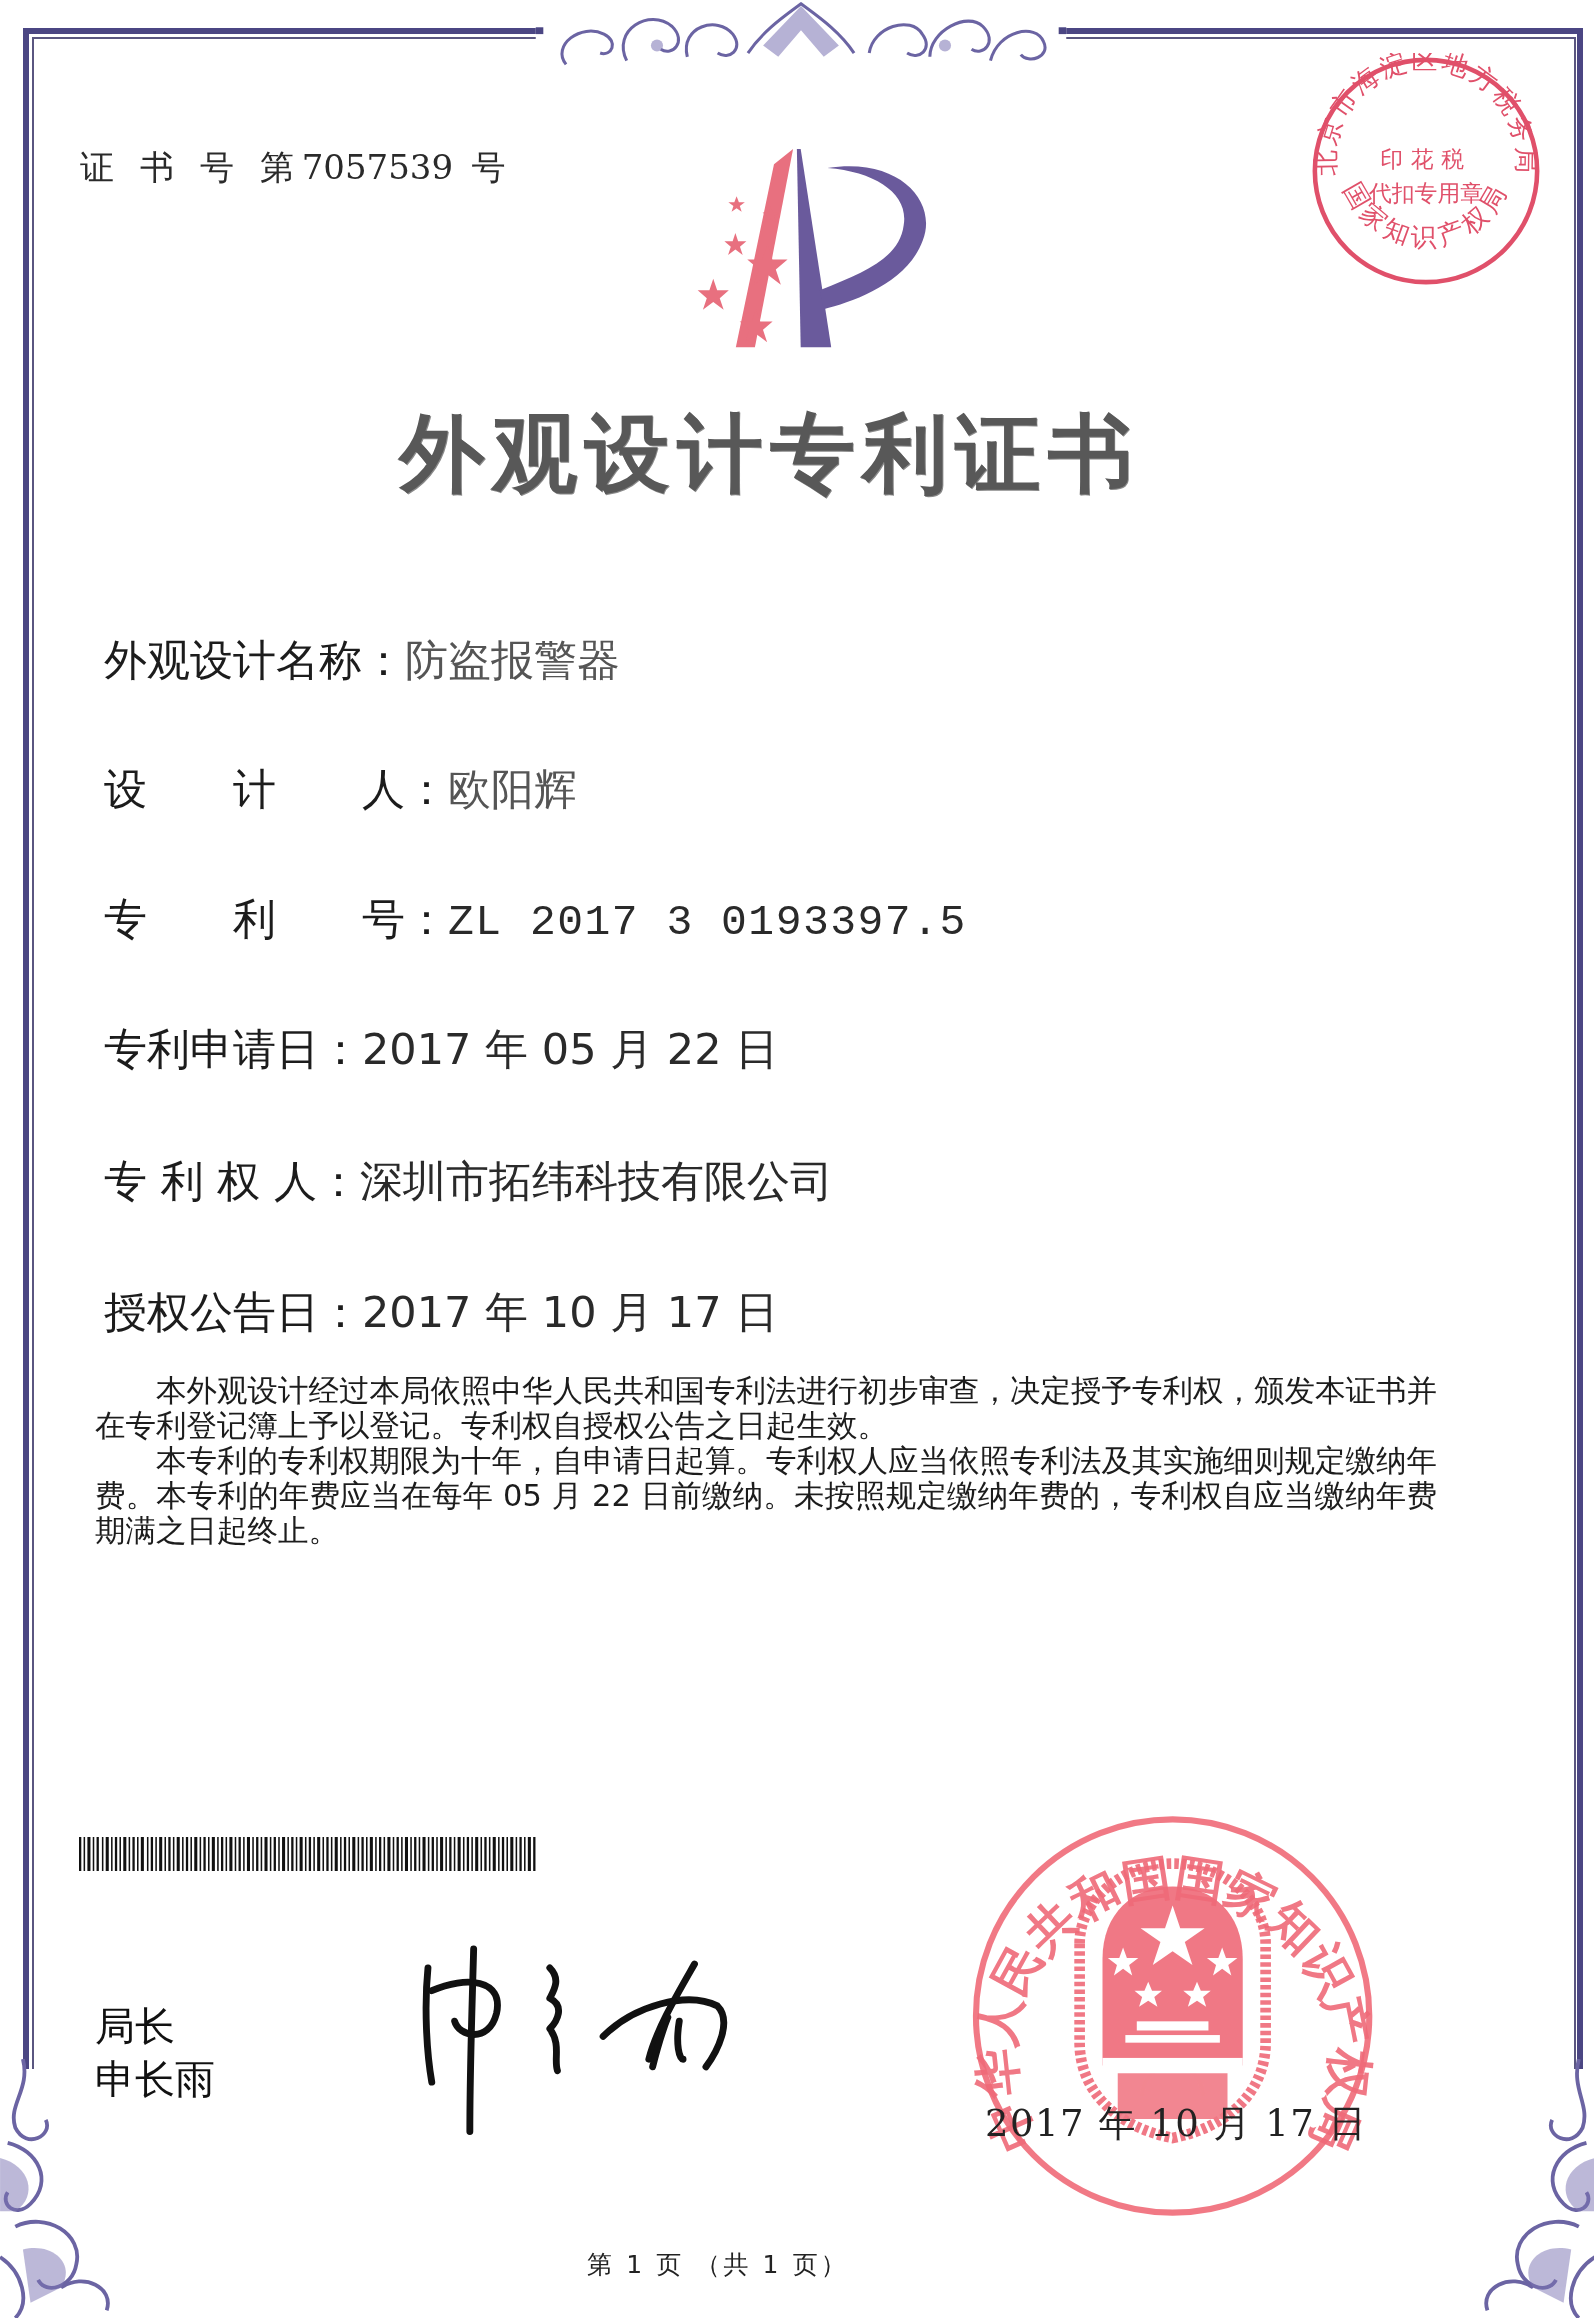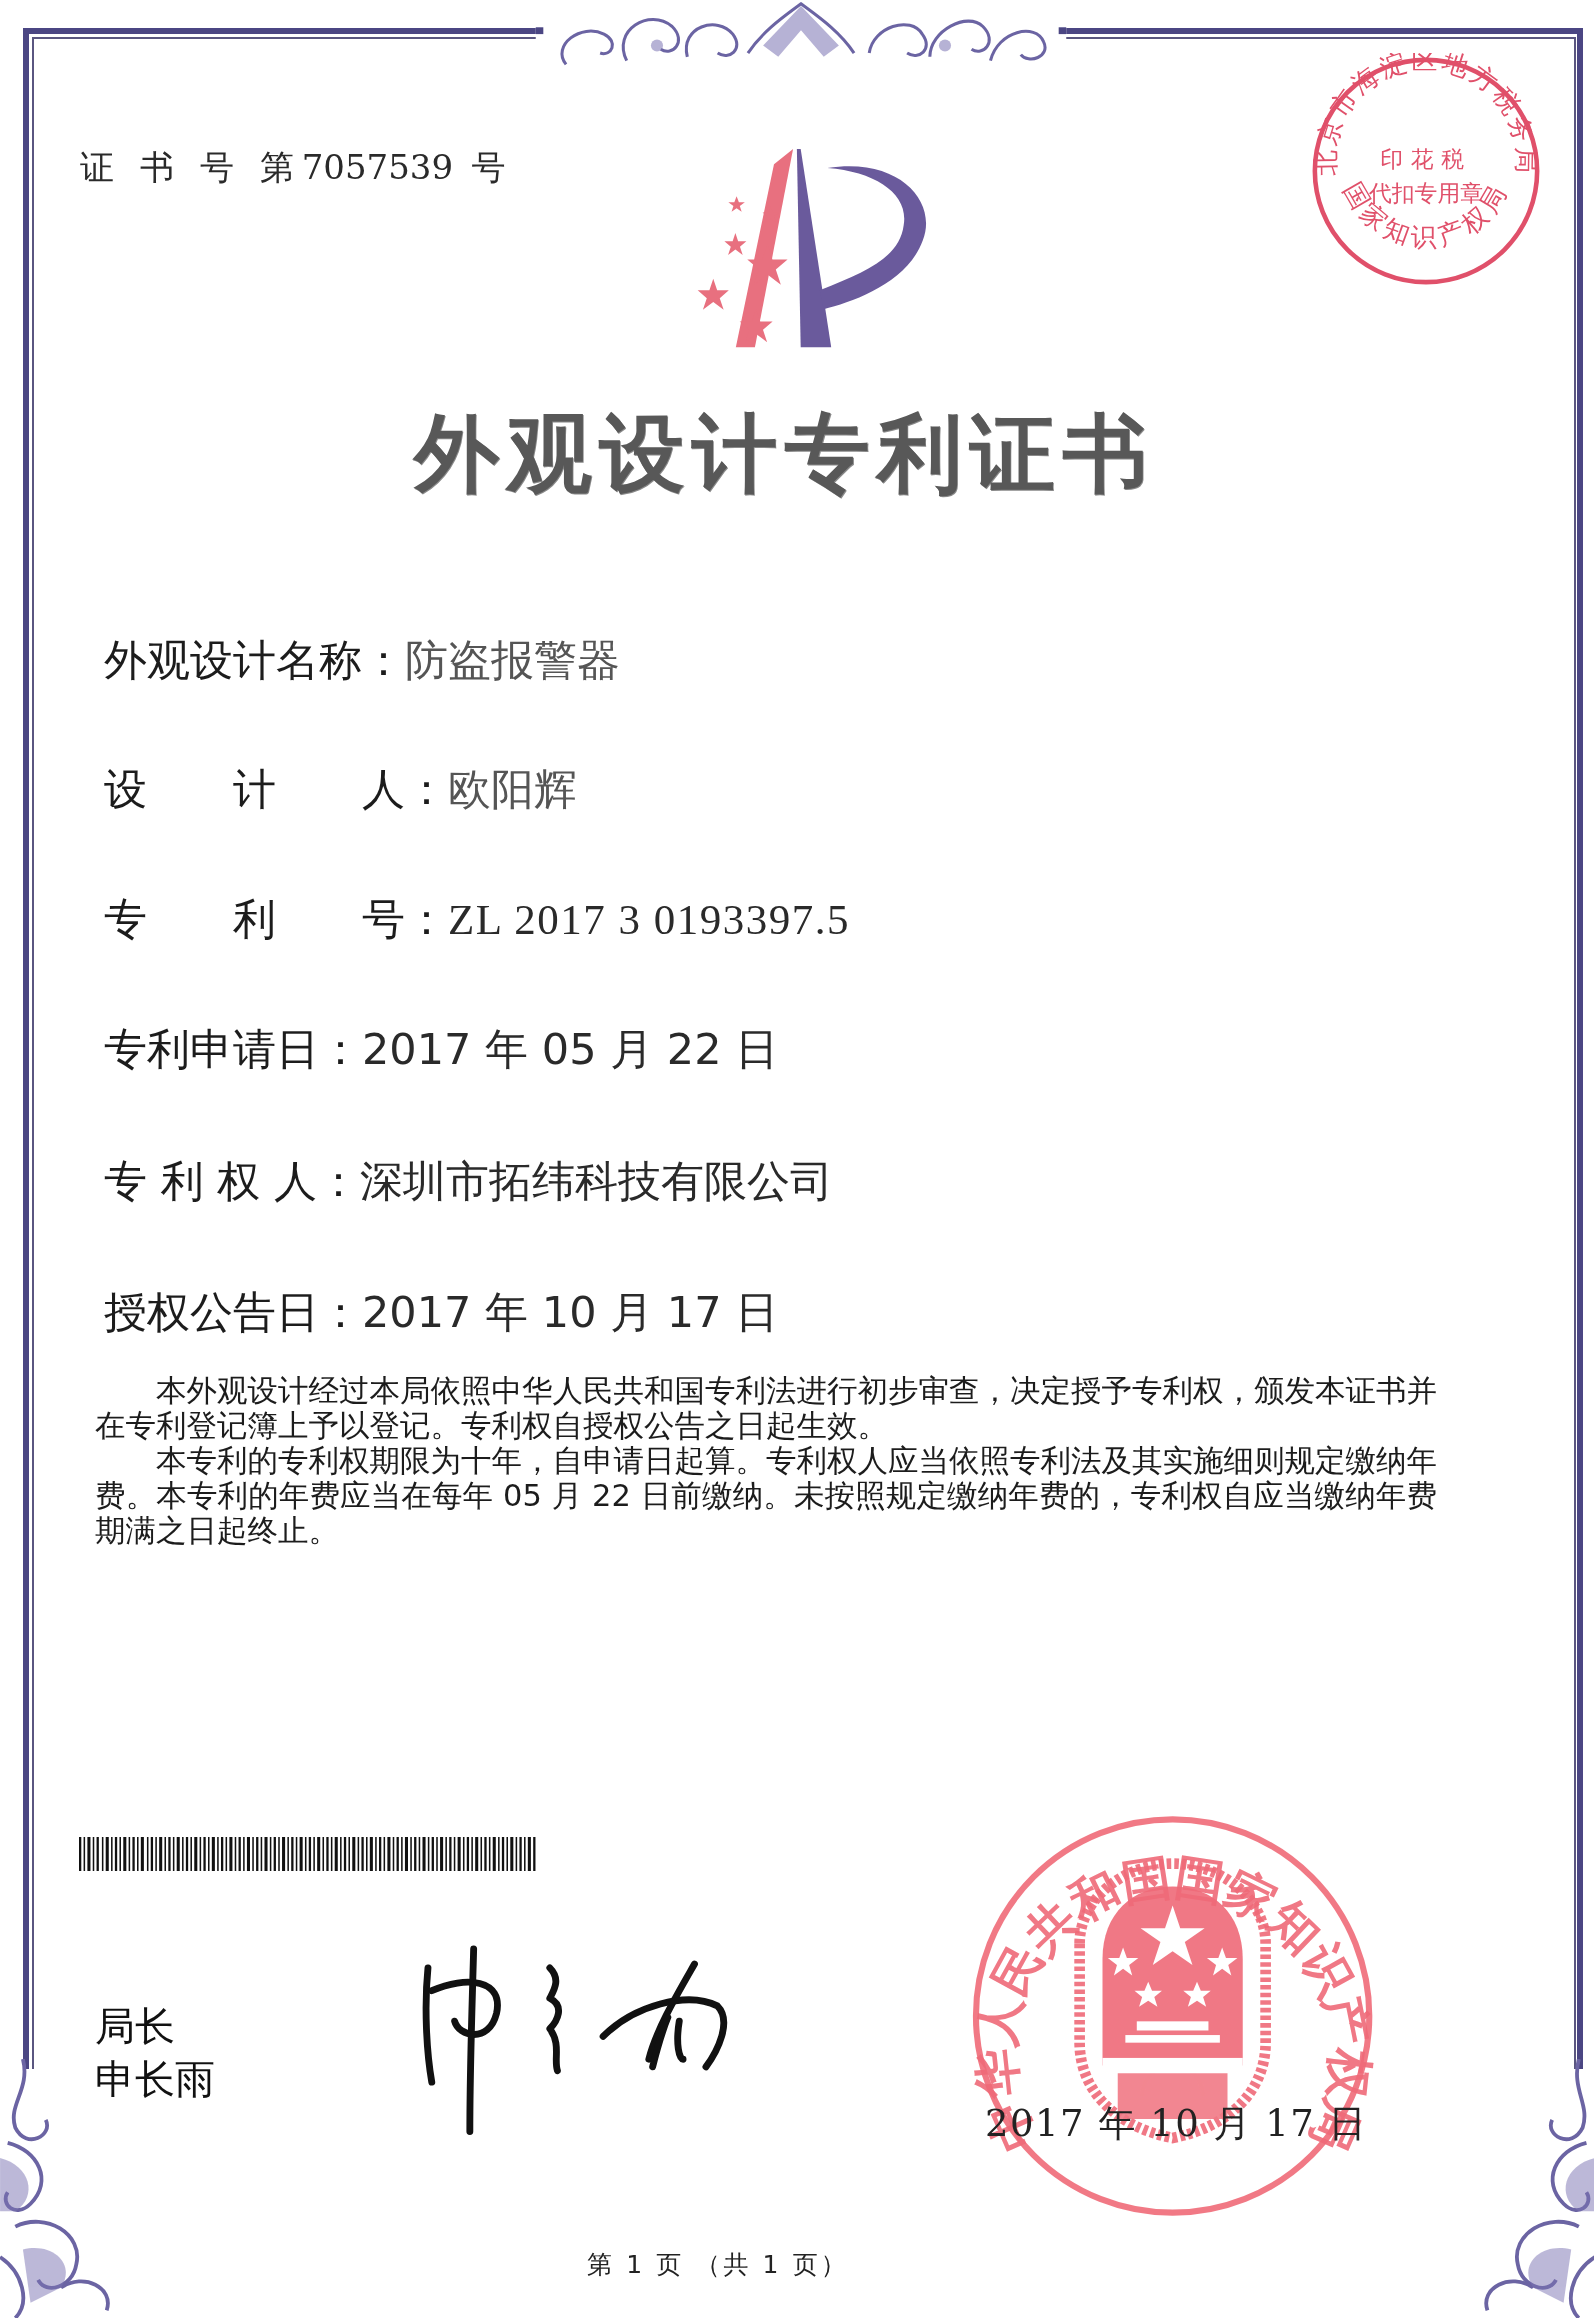--- a/index.html
+++ b/index.html
@@ -13,29 +13,29 @@
   .border-inner { left: 32px; top: 37px; width: 1544px; height: 2032px;
                   border: 2.3px solid #5a5680; border-bottom: none; box-sizing: border-box; }
 
   .ornament { position: absolute; }
 
   
   .cert-no { left: 80px; top: 145px; font-size: 34px; letter-spacing: 7.6px; color: #2a2a2a; white-space: nowrap; }
   .cert-no .num { letter-spacing: 0; font-family: "DejaVu Serif", serif; }
 
   .title { left: 385px; top: 397px; width: 770px; font-size: 85px; color: #585858; letter-spacing: 7.6px;
-           font-family: "DejaVu Sans", sans-serif; font-weight: bold; white-space: nowrap; text-align: right;
+           font-family: "DejaVu Sans", sans-serif; font-weight: bold; white-space: nowrap; text-align: center;
            text-shadow: 0.8px 0.8px 0 #8a8a8a; }
 
   
   .field { left: 104px; font-size: 43px; white-space: nowrap; font-family: "DejaVu Sans", sans-serif; color: #1c1c1c; }
   .field .label { display: inline-block; }
   .field .value { display: inline-block; color: #2a2a2a; }
   .field .value.grey { color: #555; }
-  .field .mono { font-family: Liberation Serif, serif; letter-spacing: 1.5px; text-align: center; }
+  .field .mono { font-family: Liberation Mono, monospace; letter-spacing: 1.5px; text-align: center; }
 
   
   .body { left: 95px; top: 1373px; width: 1342px; font-size: 30.5px; line-height: 35px;
           font-family: "DejaVu Sans", sans-serif; color: #1c1c1c; text-align: justify; }
   .body p { margin: 0; text-indent: 2em; }
 
   
   .barcode { left: 79px; top: 1837px; width: 458px; height: 34px; }
 
   

